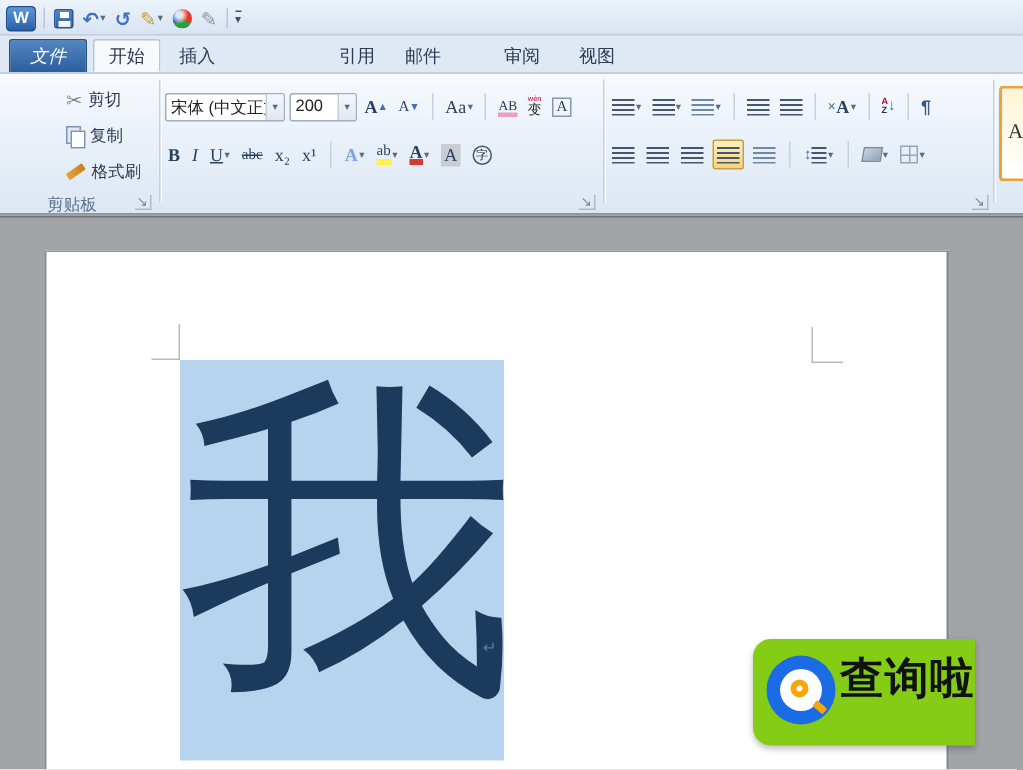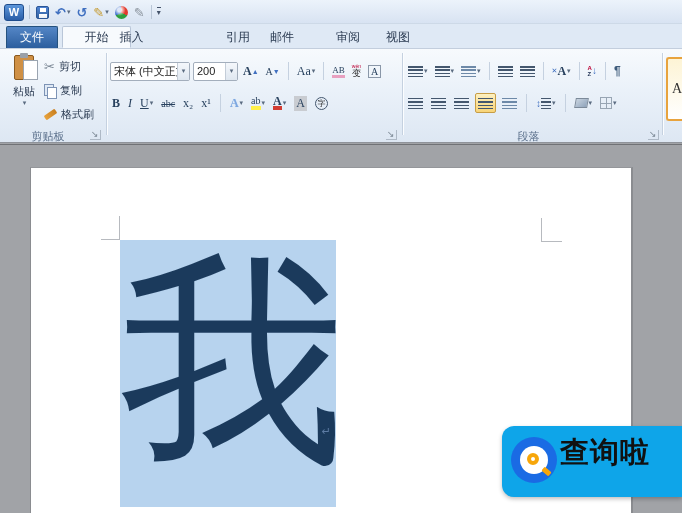--- a/index.html
+++ b/index.html
@@ -29,21 +29,21 @@
     background:radial-gradient(circle at 35% 30%, rgba(255,255,255,.85) 0 2px, rgba(255,255,255,0) 6px),
       conic-gradient(#e23b2e 0 120deg,#2f9e3f 120deg 240deg,#2b62c9 240deg 360deg); }
   .qmore { font-size:8px; color:#44536a; border-top:1px solid #44536a; line-height:8px; padding-top:1px; }
   .wintitle { position:absolute; right:0px; top:5px; font-size:12px; color:#3f3f3f; white-space:nowrap; }
 
   
   .tabrow { position:absolute; left:0; top:24px; width:682px; height:24px; background:#dfe9f5; }
   .tab { position:absolute; top:2px; height:22px; display:flex; align-items:center; justify-content:center;
     font-size:12px; color:#2b3b52; cursor:default; }
   .tab-file { left:6px; width:52px; color:#fff; background:linear-gradient(#5486c6,#2c5e9e);
-    border-radius:2px 2px 0 0; border:1px solid #24517e; border-bottom:none; }
+    border-radius:2px 2px 0 0; border:1px solid #24517e; border-bottom:none;font-style:italic; }
   .tab-active { background:#f7fafd; border:1px solid #b9c6d8; border-bottom:1px solid #f7fafd;
     border-radius:2px 2px 0 0; }
 
   
   .ribbon { position:absolute; left:0; top:48px; width:682px; height:95px;
     background:linear-gradient(180deg,#f7fafd 0%,#eaf1f9 45%,#dde7f3 100%);
     border-top:1px solid #c3cedd; border-bottom:1px solid #8f939a; }
   .vdiv { position:absolute; top:4px; height:82px; width:1px; background:#c5d1e0; box-shadow:1px 0 0 #fbfdff; }
   .grplabel { position:absolute; top:80px; font-size:11px; color:#5c718c; text-align:center; }
   .launcher { position:absolute; top:81px; font-size:9px; color:#7a8794; line-height:9px;
@@ -105,21 +105,21 @@
   .page { position:absolute; left:30px; top:23px; width:603px; height:346px; background:#fff;
     border-left:1px solid #8a8c90; border-right:2px solid #8a8c90; border-top:1px solid #94969a; }
   .cropmark { position:absolute; background:#b7babf; }
   .selection { position:absolute; left:89px; top:72px; width:216px; height:267px; background:#b7d3ee; }
   .bigchar { position:absolute; left:0; top:-8px; width:100%; height:260px; line-height:262px;
     text-align:center; font-size:225px; color:#1b3a5c;
     font-family:"Liberation Serif","DejaVu Serif",serif; }
   .pmark { position:absolute; right:5px; top:185px; font-size:11px; color:#5d7ba3; }
 
   
-  .watermark { position:absolute; left:502px; top:282px; width:180px; height:71px; background:#0ea5e9;
+  .watermark { position:absolute; left:502px; top:282px; width:148px; height:71px; background:#84cc16;
     border-radius:12px 0 0 12px; box-shadow:0 2px 4px rgba(0,0,0,.25); }
   .wm-ring { position:absolute; left:9px; top:11px; width:46px; height:46px; border-radius:50%;
     background:#1a6be4; }
   .wm-ring::before { content:""; position:absolute; left:9px; top:9px; width:28px; height:28px;
     border-radius:50%; background:#fff; }
   .wm-glass { position:absolute; left:16px; top:16px; width:12px; height:12px; border-radius:50%;
     border:4px solid #f7a60a; background:#fff; }
   .wm-handle { position:absolute; left:31px; top:32px; width:9px; height:5px; background:#f7a60a;
     transform:rotate(40deg); border-radius:1px; }
   .wm-brand { position:absolute; left:58px; top:7px; width:120px; font-size:29px; font-weight:bold;
@@ -155,35 +155,30 @@
       <span class="qbtn">
           <span class="g gray">✎</span>
         </span>
       <span class="qsep"></span>
       <span class="qmore">▾</span>
     </div>
   </div>
 
   <div class="tabrow">
     <div class="tab tab-file" style="left:6px;width:52px">文件</div>
-    <div class="tab tab-active" style="left:62px;width:69px">开始</div>
+    <div class="tab tab-active" style="left:62px;width:45px">开始</div>
     <div class="tab" style="left:110px;width:43px">插入</div>
     <div class="tab" style="left:216px;width:44px">引用</div>
     <div class="tab" style="left:260px;width:44px">邮件</div>
     <div class="tab" style="left:326px;width:44px">审阅</div>
     <div class="tab" style="left:376px;width:44px">视图</div>
   </div>
 
   <div class="ribbon">
 
-    <div class="row" style="left:6px;top:6px;flex-direction:column;width:36px;height:68px;justify-content:flex-start">
-      <span class="clipboard"></span>
-      <span class="smalllbl" style="margin:4px 0 0 0">粘贴</span>
-      <span class="dd">▾</span>
-    </div>
     <div class="row" style="left:44px;top:10px">
       <span class="g" style="color:#7a8694">✂</span>
       <span class="smalllbl">剪切</span>
     </div>
     <div class="row" style="left:44px;top:34px">
       <span class="copyic"></span>
       <span class="smalllbl">复制</span>
     </div>
     <div class="row" style="left:44px;top:58px">
       <span class="brush"></span>
@@ -338,21 +333,20 @@
       <span class="sep"></span>
       <span class="ic">
           <span class="bucket"></span>
           <span class="dd">▾</span>
         </span>
       <span class="ic">
           <span class="grid4"></span>
           <span class="dd">▾</span>
         </span>
     </div>
-    <div class="grplabel" style="left:406px;width:245px">段落</div>
     <span class="launcher" style="left:648px">↘</span>
 
     <div class="vdiv" style="left:662px"></div>
 
     <div class="stylesliver">A</div>
   </div>
 
   <div class="docarea">
     <div class="page">
       <div class="cropmark" style="left:88px;top:48px;width:1px;height:24px"></div>

